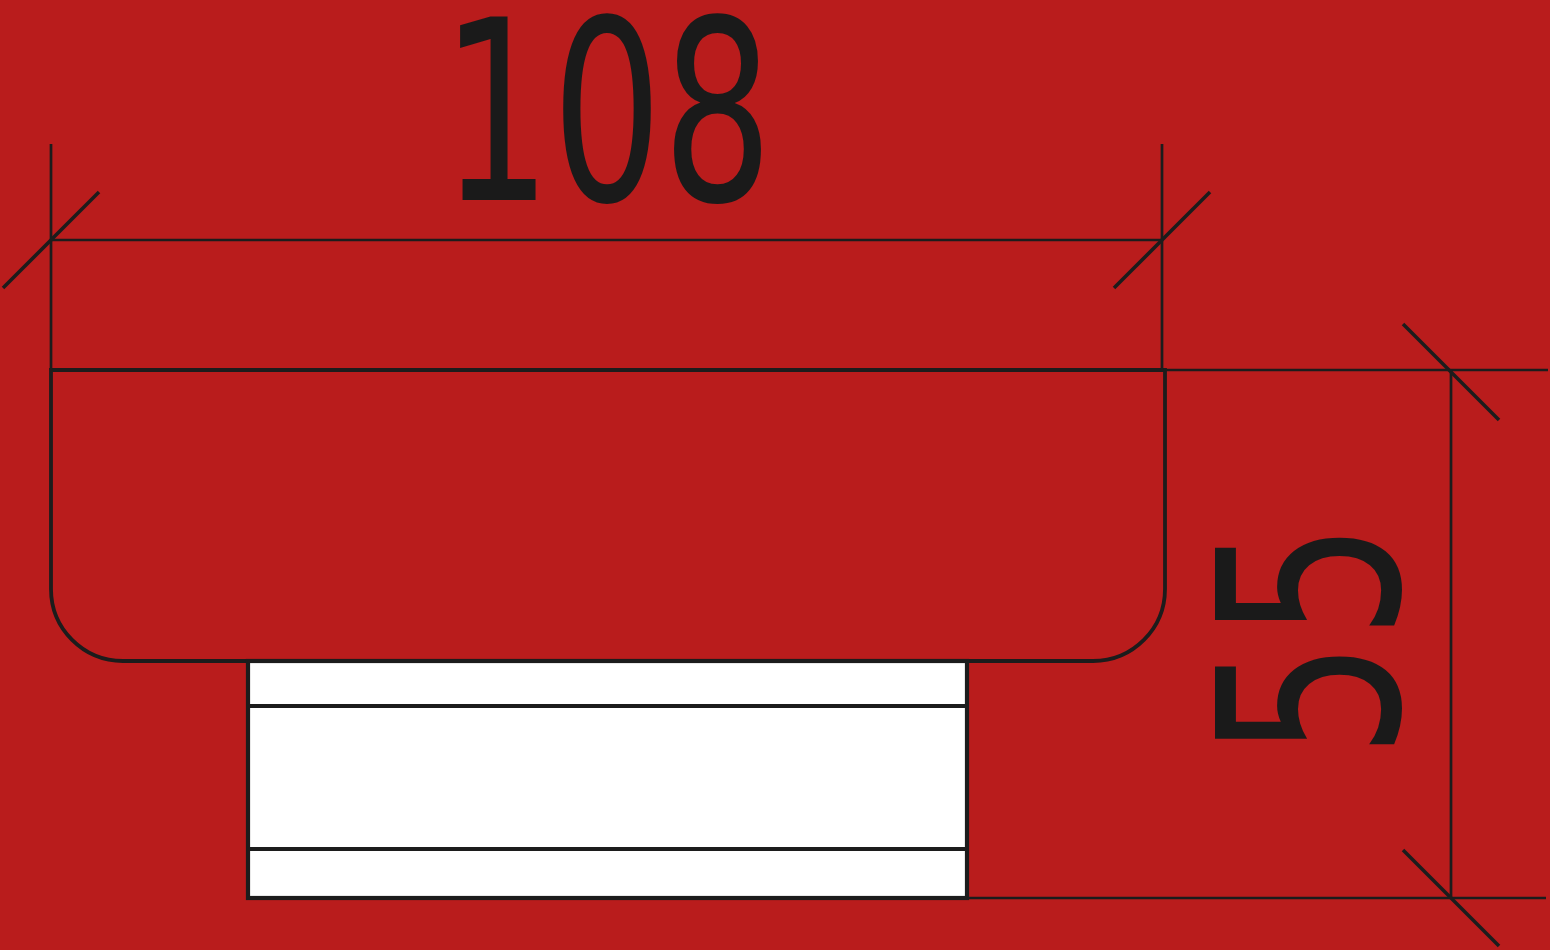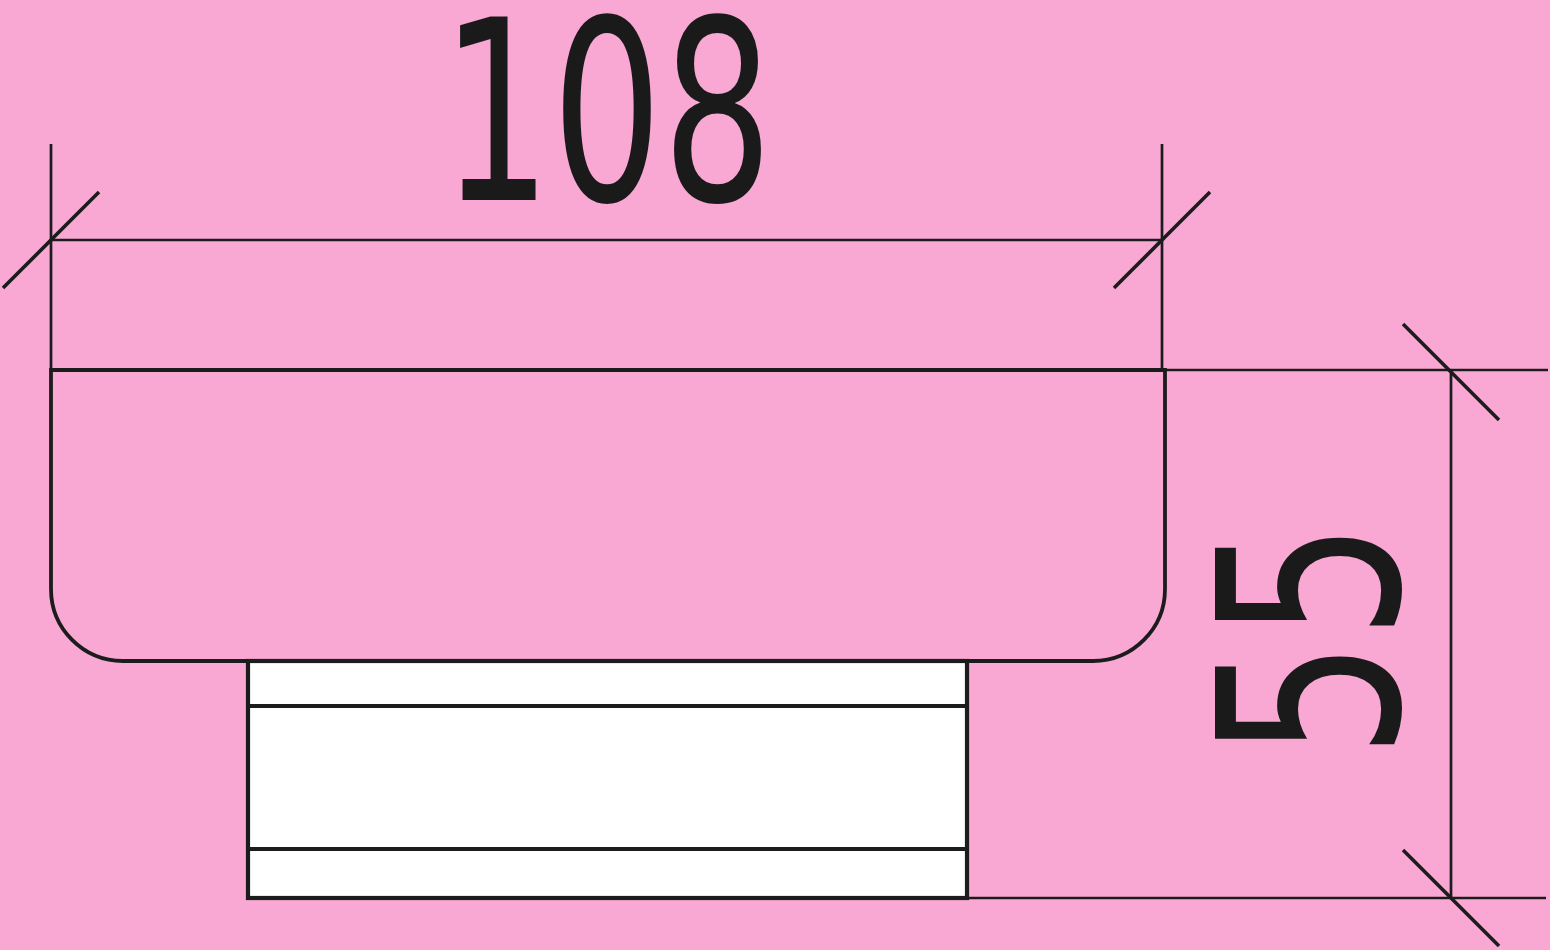--- a/index.html
+++ b/index.html
@@ -4,21 +4,21 @@
 <style>
   html, body {
     margin: 0;
     padding: 0;
     background: #ffffff;
   }
   .stage {
     position: relative;
     width: 1550px;
     height: 950px;
-    background: #f9a8d4;
+    background: #b91c1c;
     overflow: hidden;
   }
   svg {
     display: block;
   }
   .object-stroke {
     stroke: #1c1c1c;
     fill: none;
   }
   .dim-text {

